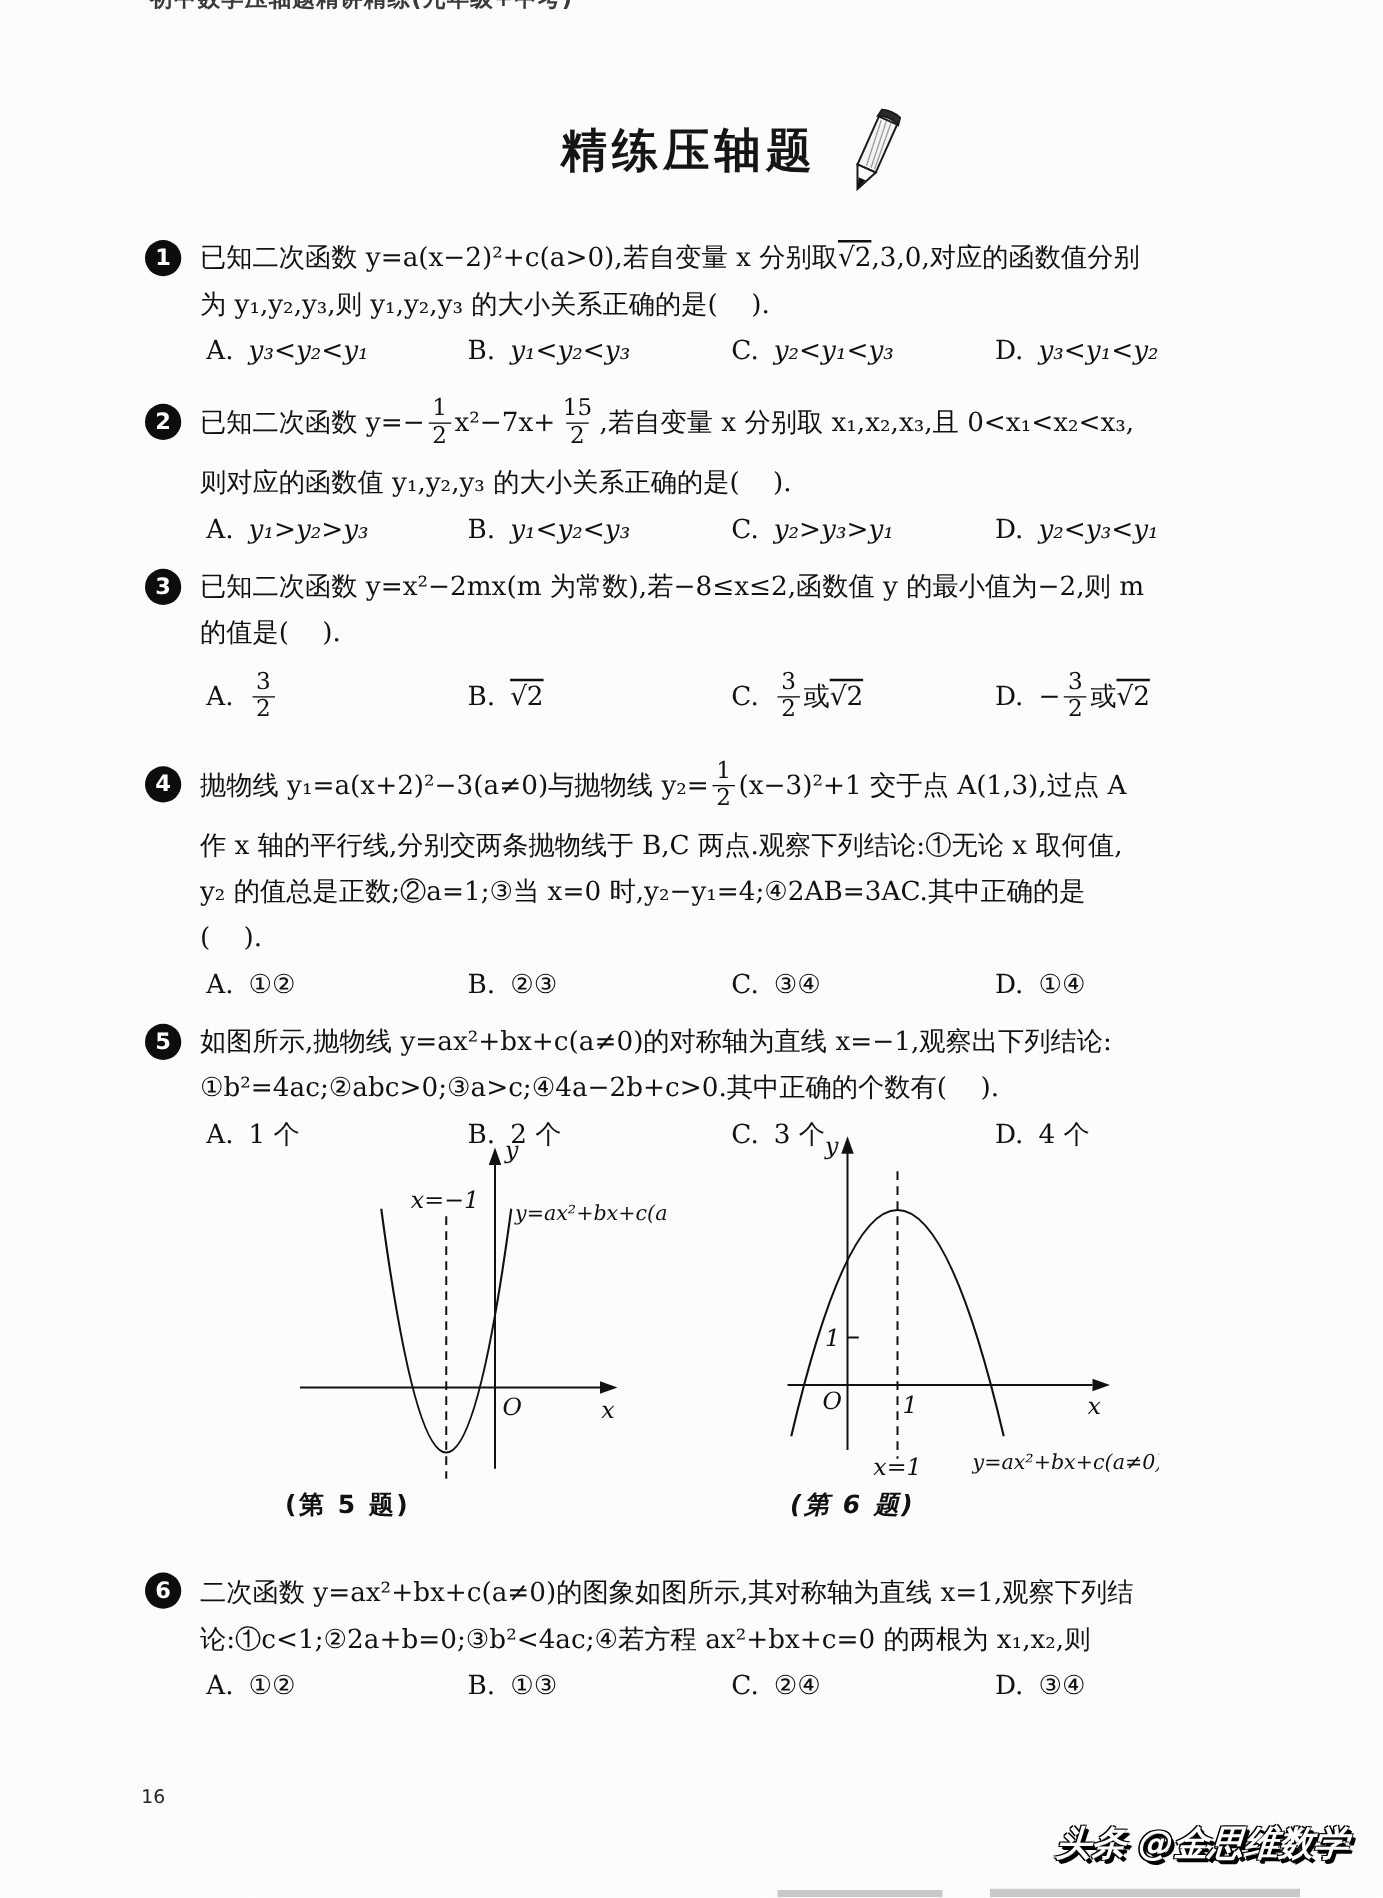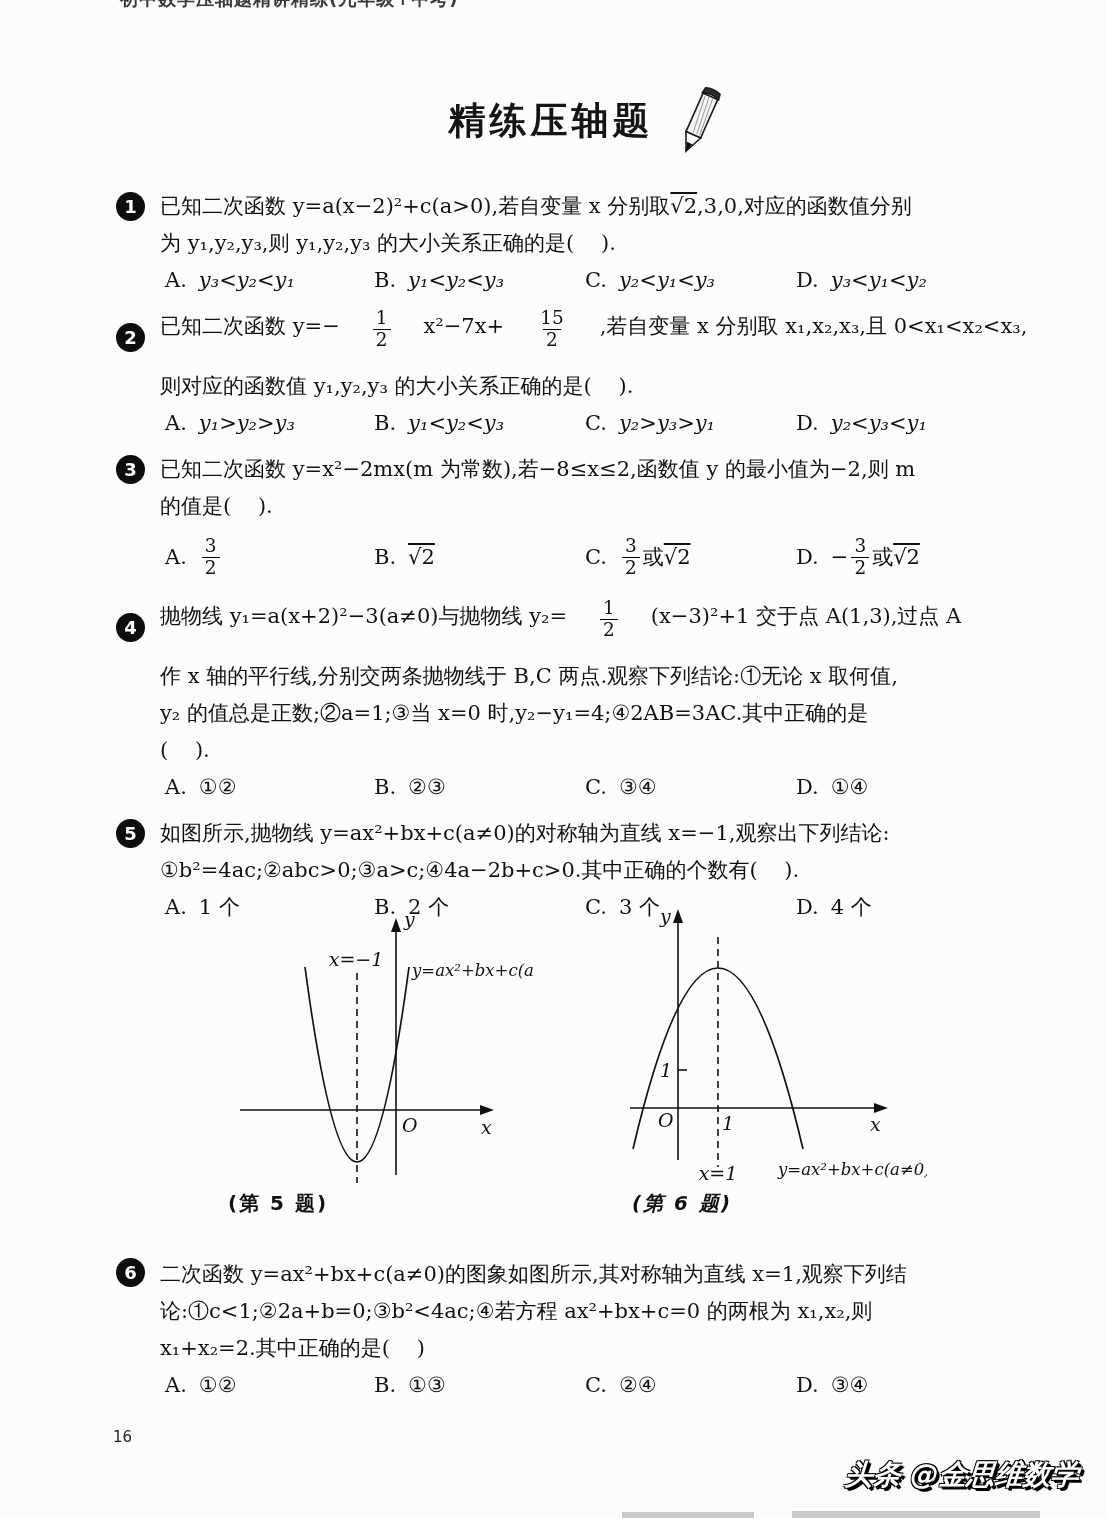--- a/index.html
+++ b/index.html
@@ -31,21 +31,21 @@
   .problem{ position:relative; margin-bottom:9px; }
   .badge{
     position:absolute; left:-44px; top:4px;
     width:29px; height:29px; border-radius:50%;
     background:#0d0d0d; color:#fff; text-align:center; line-height:29px;
     font-family:"DejaVu Sans","Liberation Sans",sans-serif;
     font-size:18px; font-weight:700;
   }
   .badge.mid{ top:15px; }
   .pline{ font-size:21px; line-height:37px; white-space:pre; }
-  .pline.tall{ display:flex; align-items:flex-start; height:60px; white-space:pre;gap:30px; }
+  .pline.tall{ display:flex; align-items:center; height:60px; white-space:pre; }
   .opts{
     display:grid; grid-template-columns:209px 211px 211px auto;
     padding-left:5px; font-size:21px; line-height:37px; white-space:pre;
   }
   .opts.tall{ align-items:center; height:64px; }
   .opt{ display:flex; align-items:center; }
   .olabel{ margin-right:12px; }
   
   .frac{
     display:inline-flex; flex-direction:column; align-items:center;
@@ -201,21 +201,20 @@
     <text class="glabel" x="46" y="224">O</text>
     <text class="glabel" x="106" y="277" text-anchor="middle">x=1</text>
     <text class="glabel small" x="166" y="272">y=ax²+bx+c(a≠0)</text>
   </svg>
   <div class="fig-caption" style="left:632px; top:1190px; width:315px;font-style:italic;">(第 6 题)</div>
 
   <div class="problem" style="position:absolute; left:160px; top:1256px; width:885px;">
     <div class="badge" style="top:2px;">6</div>
     <div class="pline">二次函数 y=ax²+bx+c(a≠0)的图象如图所示,其对称轴为直线 x=1,观察下列结</div>
     <div class="pline">论:①c&lt;1;②2a+b=0;③b²&lt;4ac;④若方程 ax²+bx+c=0 的两根为 x₁,x₂,则</div>
-    <div class="pline">x₁+x₂=2.其中正确的是(    )</div>
     <div class="opts">
       <span class="opt"><span class="olabel">A.</span><span>①②</span></span>
       <span class="opt"><span class="olabel">B.</span><span>①③</span></span>
       <span class="opt"><span class="olabel">C.</span><span>②④</span></span>
       <span class="opt"><span class="olabel">D.</span><span>③④</span></span>
     </div>
   </div>
 
   <div class="page-number">16</div>
   <div class="watermark">头条 @金思维数学</div>

